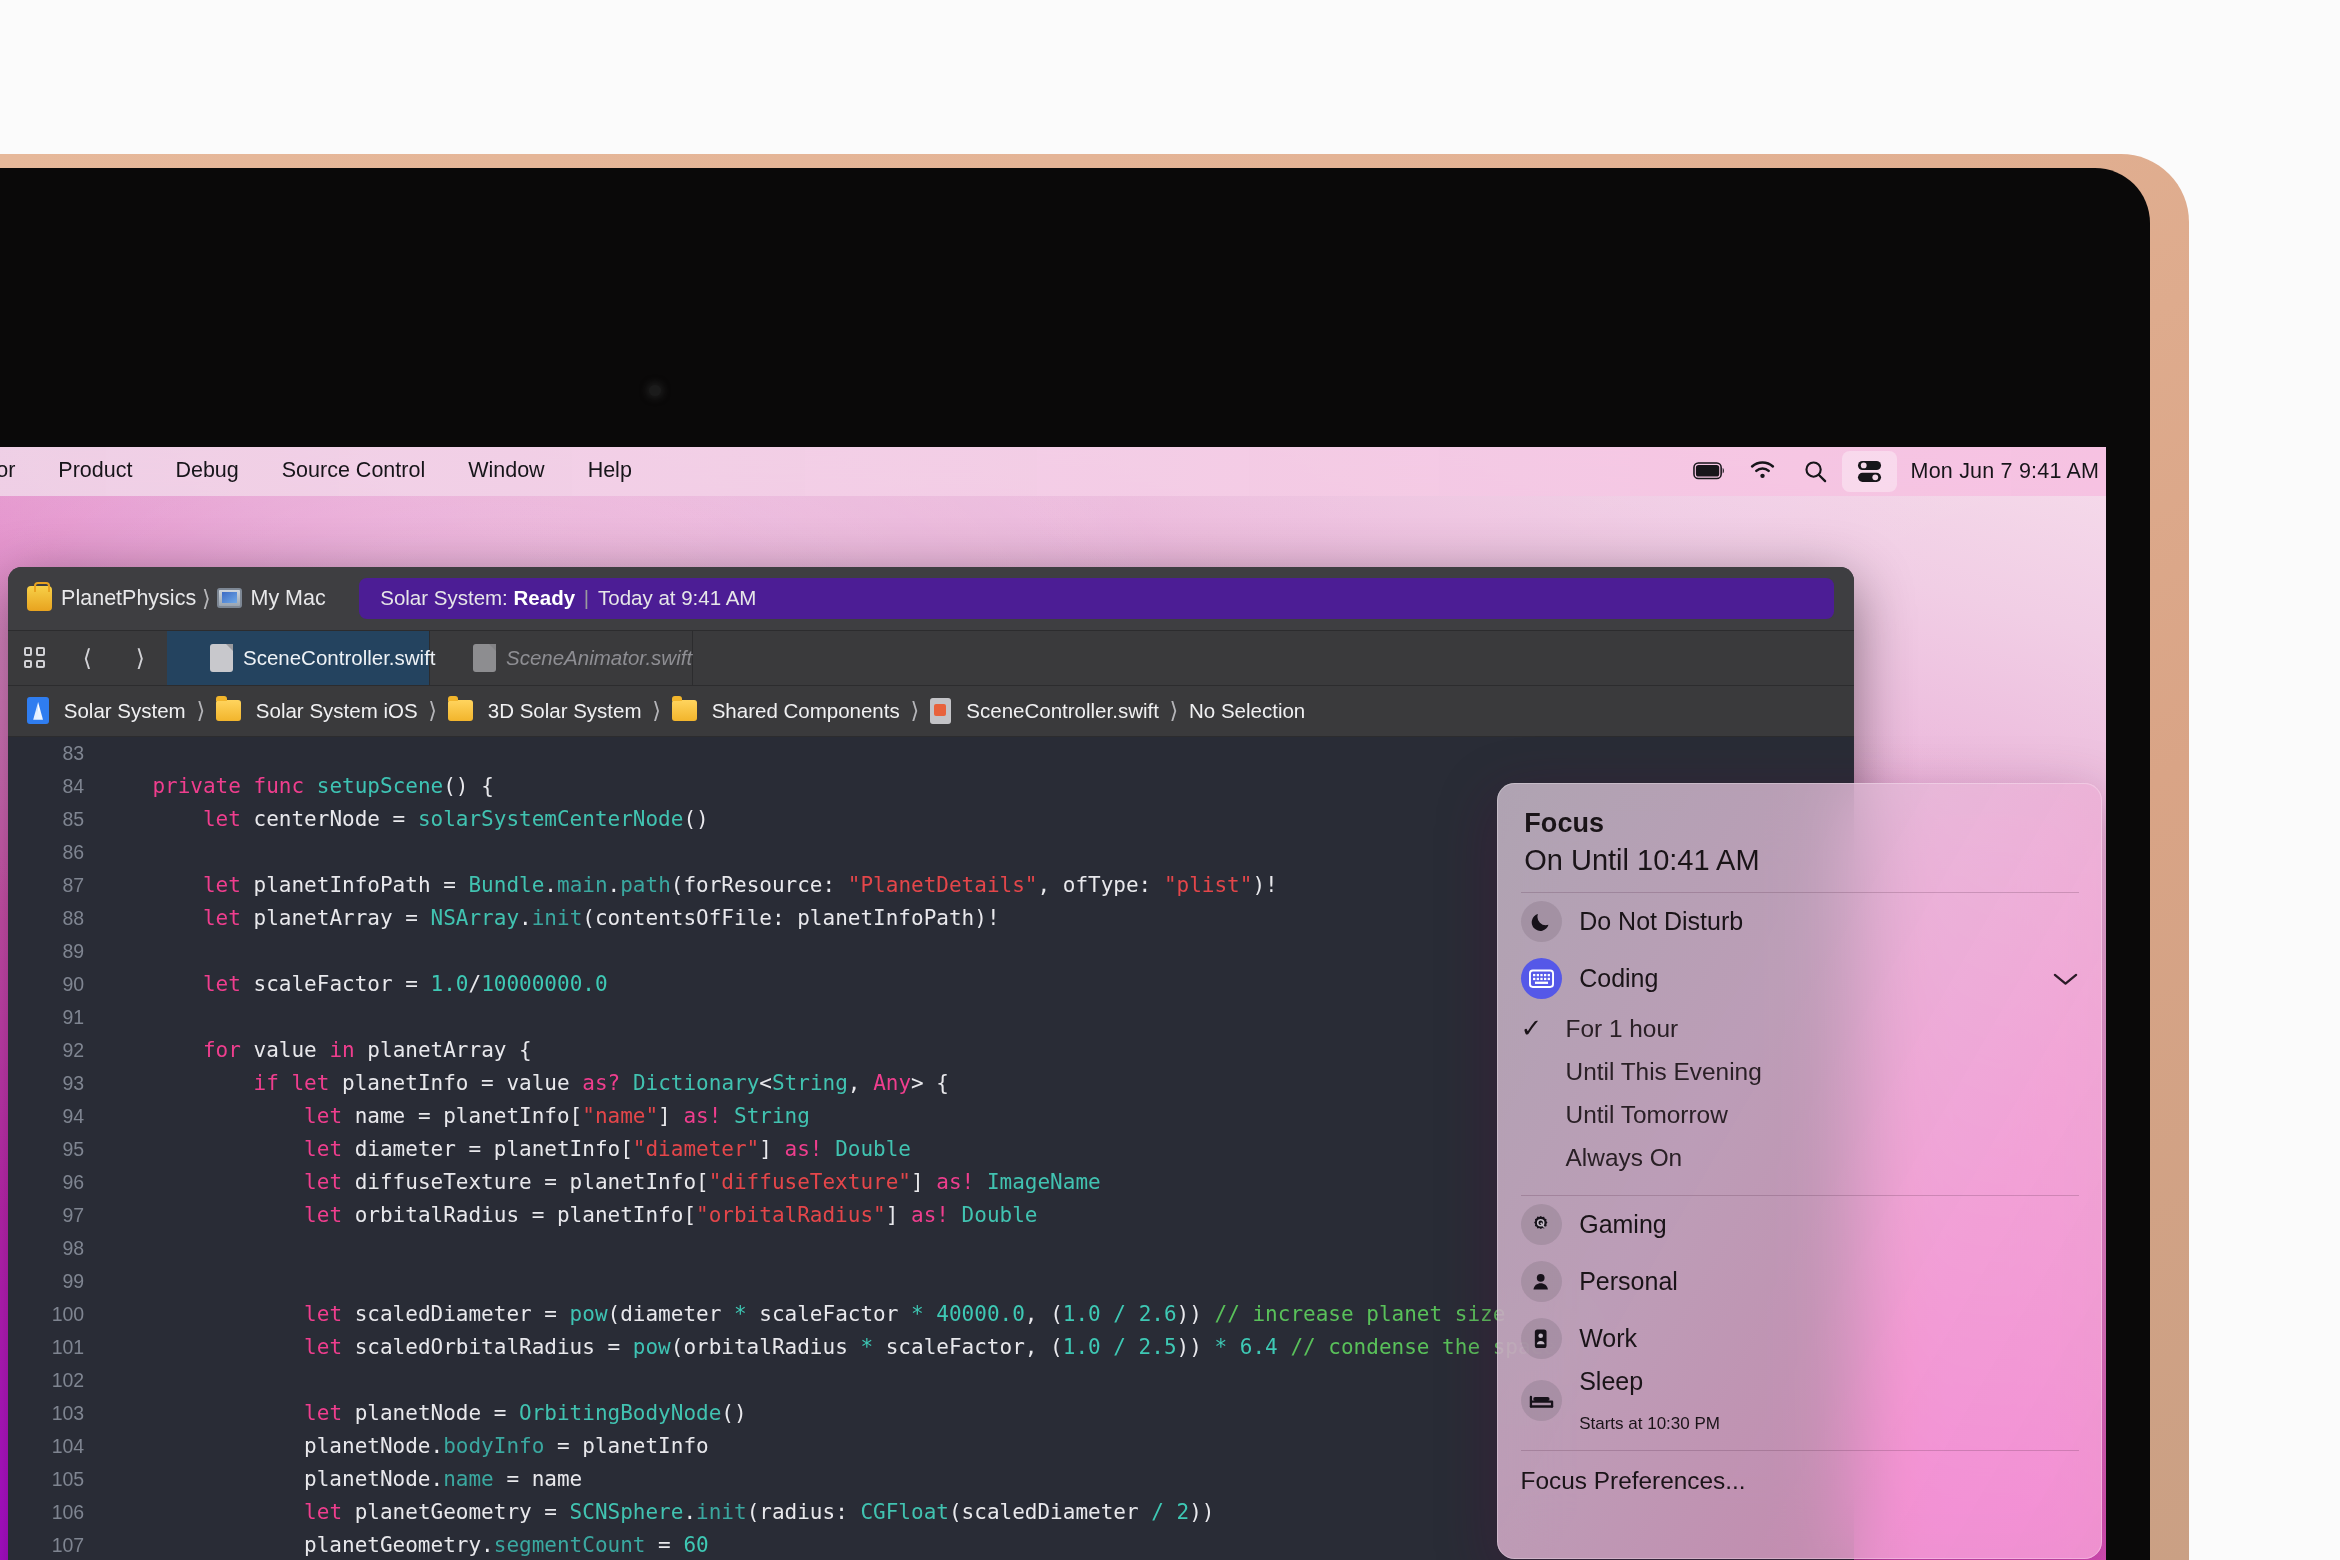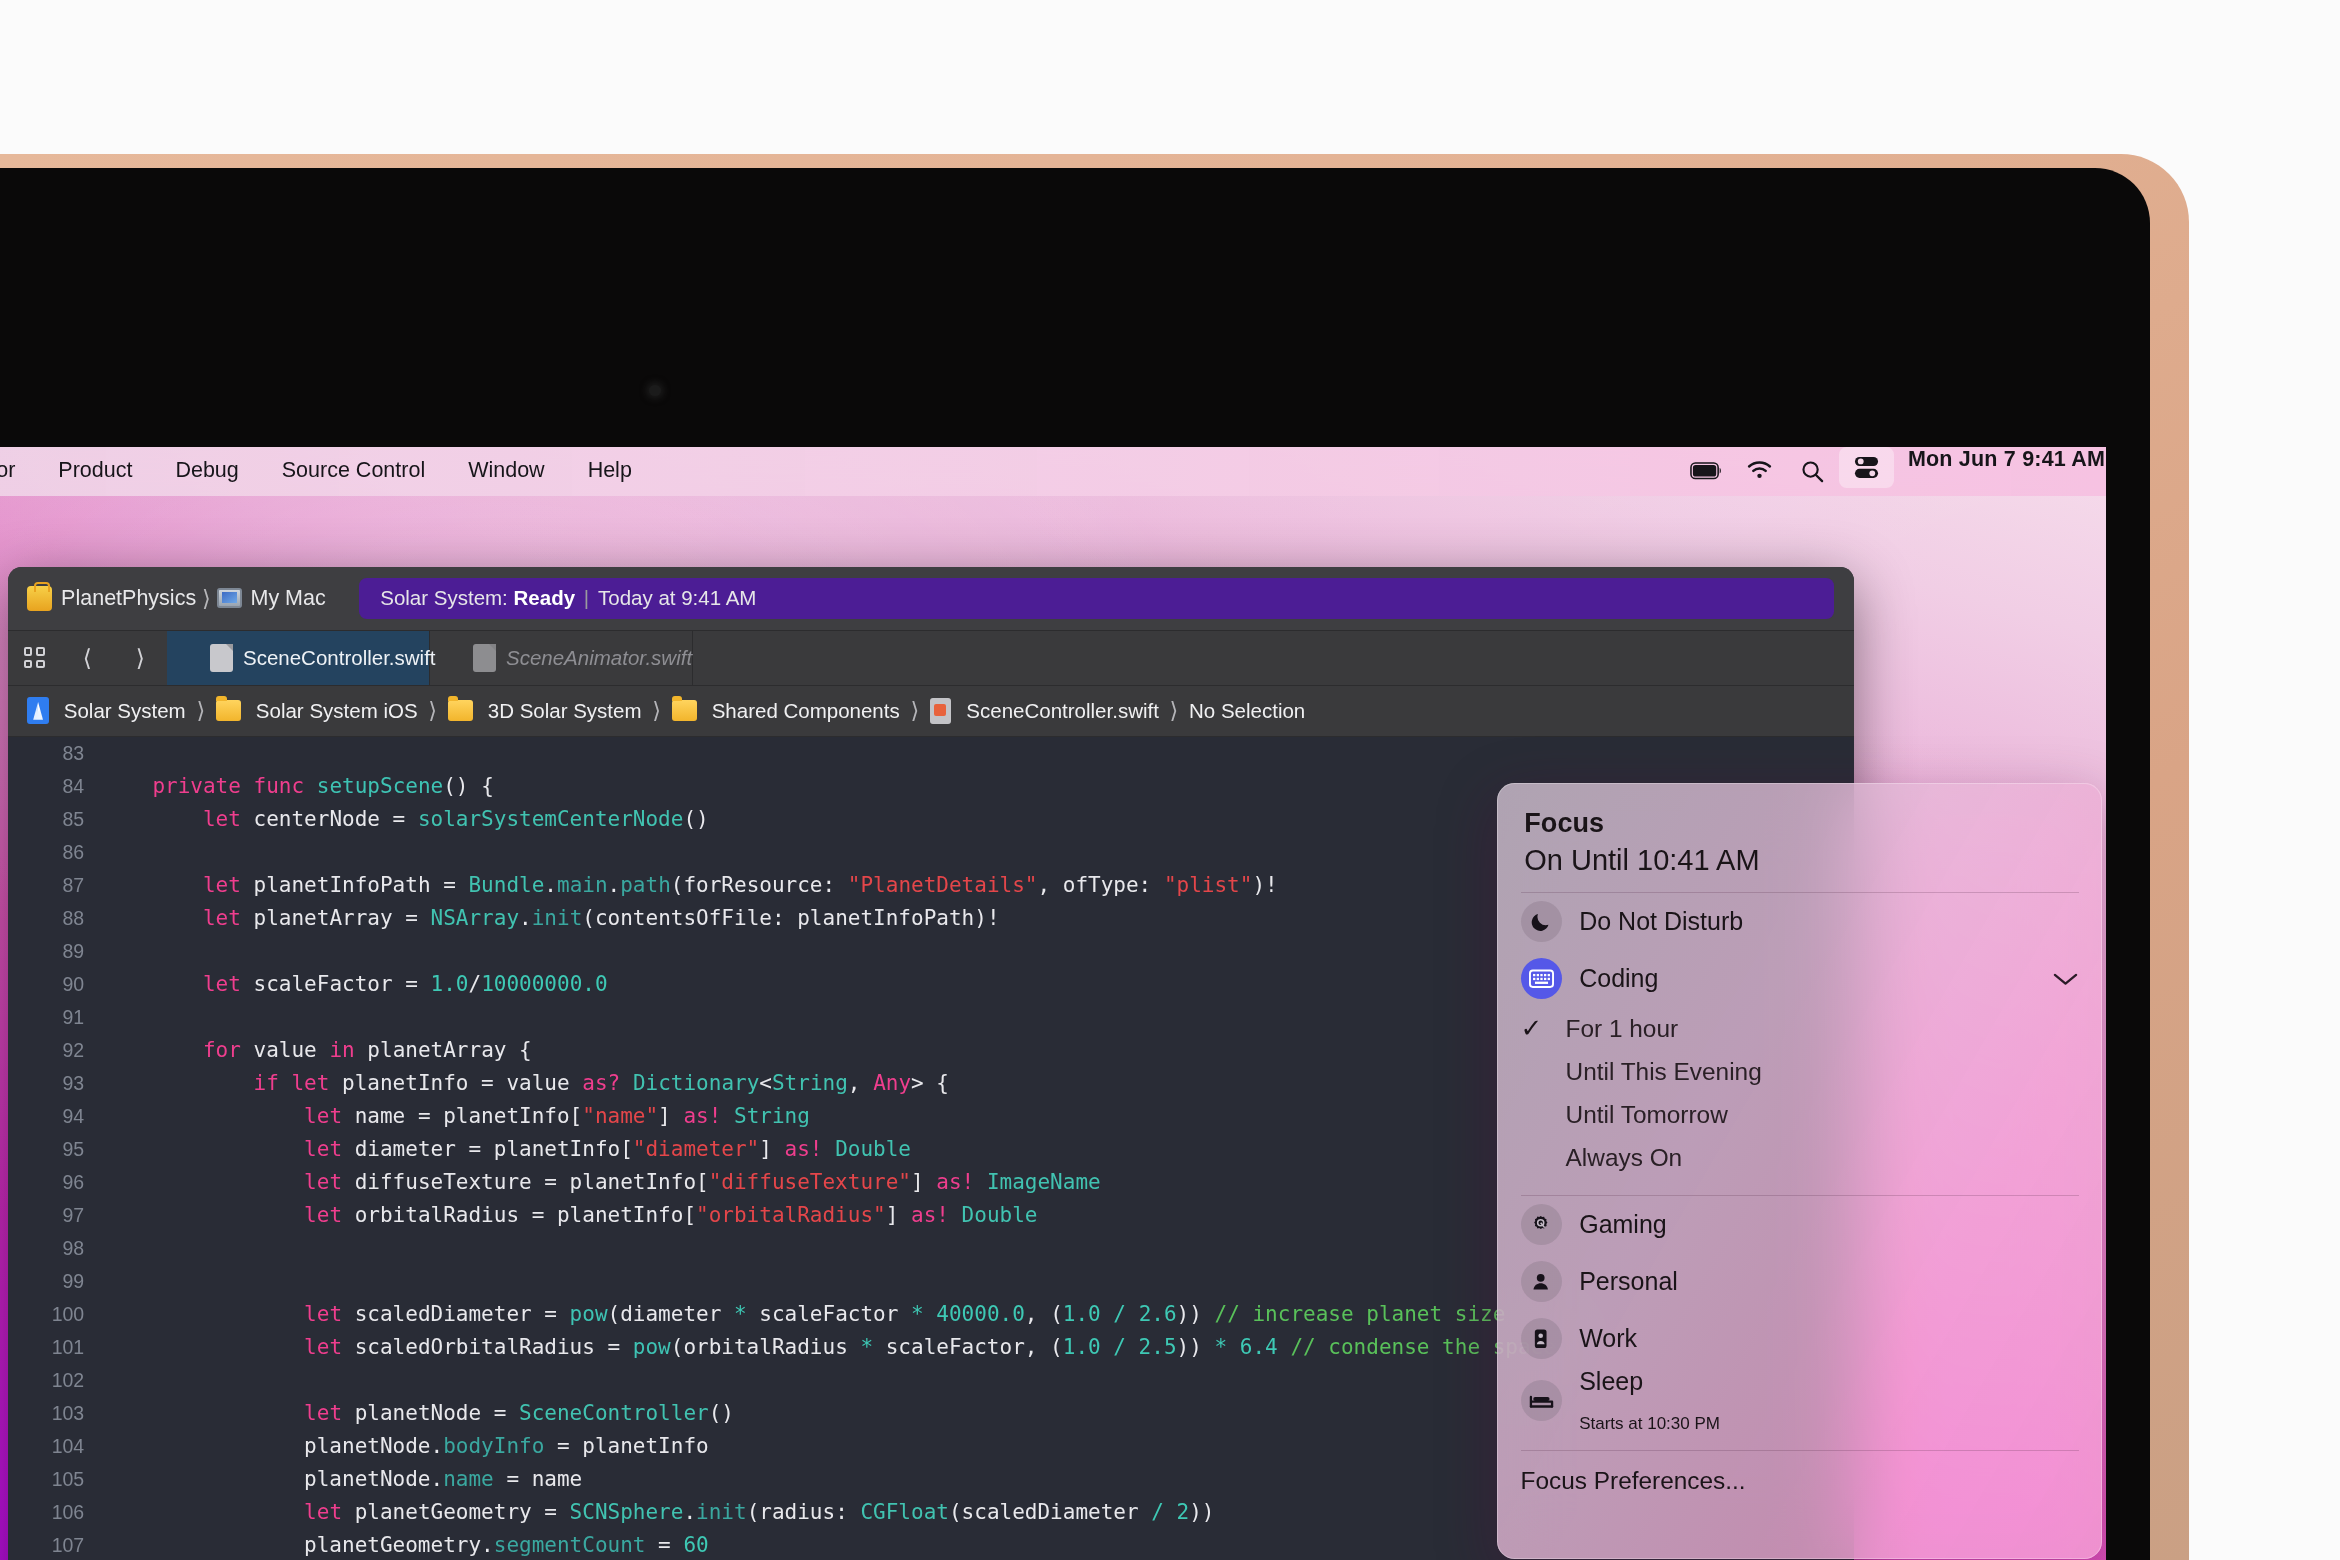--- a/index.html
+++ b/index.html
@@ -82,21 +82,21 @@
     width:100%; height:49px;
     background:linear-gradient(90deg, rgba(240,214,232,.88) 0%, rgba(244,206,230,.86) 55%, rgba(246,190,224,.88) 100%);
     backdrop-filter:blur(23.4px);
     display:flex; align-items:center;
     color:#17151a;
     font-size:21.5px;
   }
   #menu-left { display:flex; align-items:center; gap:0px; padding-left:0px; }
   #menu-left .mi { padding:0 21.5px; line-height:1; white-space:nowrap; }
   #menu-left .mi:first-child{ padding-left:0; }
-  #menu-right { margin-left:auto; display:flex; height:100%; padding-right:1px; gap:0;font-weight:bold; }
+  #menu-right { margin-left:auto; display:flex; align-items:center; height:100%; padding-right:7px; gap:0; }
   .mb-icon { width:53px; height:49px; display:flex; align-items:center; justify-content:center; }
   #cc-icon-wrap { background:rgba(255,255,255,.35); border-radius:7.8px; width:55px;height:41px; }
   #menu-clock { padding-left:13.7px; font-size:21.5px; white-space:nowrap; letter-spacing:0.2px;}
 
   
   #xcode {
     position:absolute;
     left:17.6px; top:120px;
     width:1846px; height:1162px;
     background:#3a3a3c;
@@ -447,21 +447,21 @@
             <div class="code-row">
               <span class="ln">101</span>
               <span class="cl"><span class="pln">                </span><span class="kw">let</span><span class="pln"> scaledOrbitalRadius = </span><span class="fn">pow</span><span class="pln">(orbitalRadius </span><span class="num">*</span><span class="pln"> scaleFactor, (</span><span class="num">1.0</span><span class="num"> / </span><span class="num">2.5</span><span class="pln">)) </span><span class="num">*</span><span class="pln"> </span><span class="num">6.4</span><span class="pln"> </span><span class="cmt">// condense the space</span></span>
             </div>
             <div class="code-row">
               <span class="ln">102</span>
               <span class="cl"></span>
             </div>
             <div class="code-row">
               <span class="ln">103</span>
-              <span class="cl"><span class="pln">                </span><span class="kw">let</span><span class="pln"> planetNode = </span><span class="type">SceneController</span><span class="pln">()</span></span>
+              <span class="cl"><span class="pln">                </span><span class="kw">let</span><span class="pln"> planetNode = </span><span class="type">OrbitingBodyNode</span><span class="pln">()</span></span>
             </div>
             <div class="code-row">
               <span class="ln">104</span>
               <span class="cl"><span class="pln">                planetNode.</span><span class="prop">bodyInfo</span><span class="pln"> = planetInfo</span></span>
             </div>
             <div class="code-row">
               <span class="ln">105</span>
               <span class="cl"><span class="pln">                planetNode.</span><span class="prop">name</span><span class="pln"> = name</span></span>
             </div>
             <div class="code-row">

